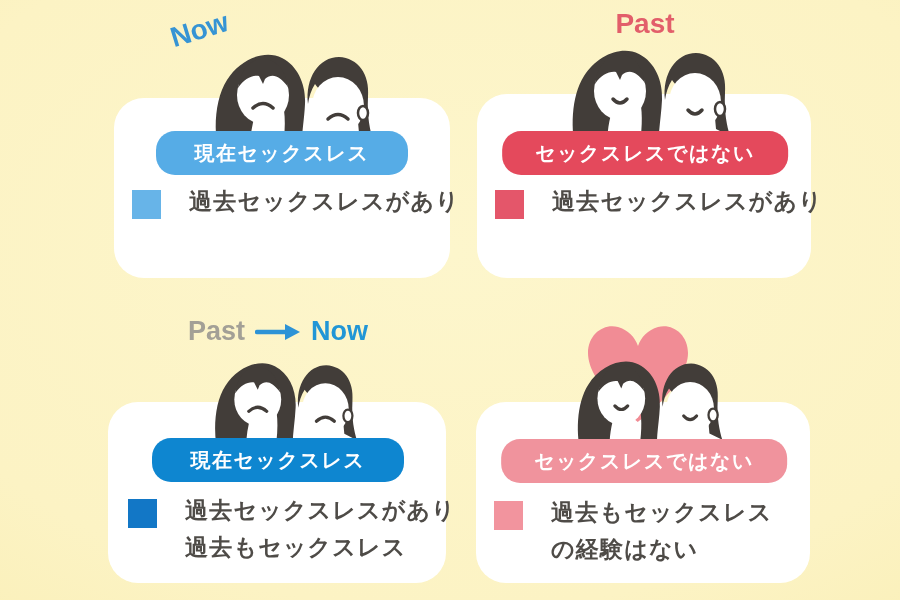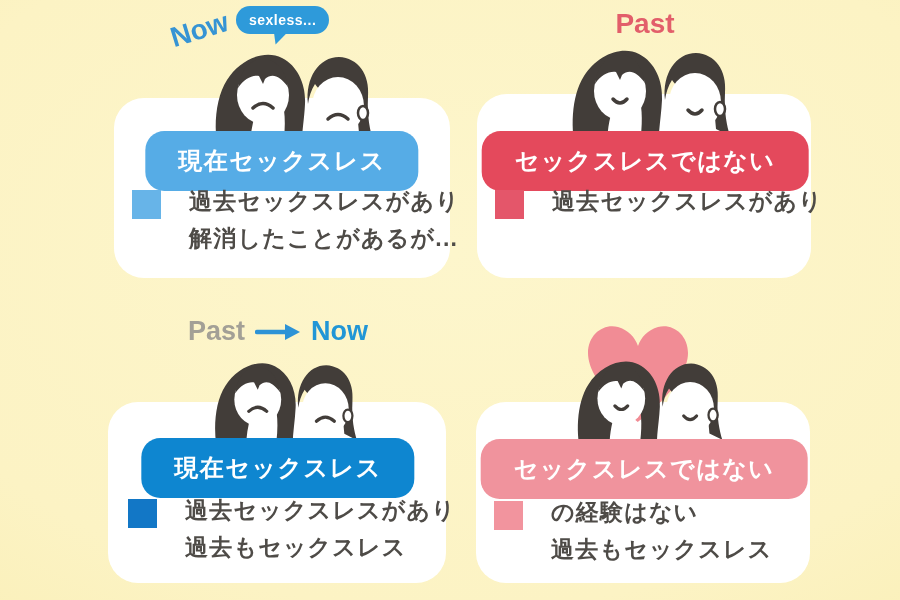--- a/index.html
+++ b/index.html
@@ -23,23 +23,23 @@
 
   .couple{position:absolute;z-index:3;}
   .q1 .couple{left:94px;top:40px;}
   .q2 .couple{left:88px;top:36px;}
   .q3 .couple{left:90px;top:46px;}
   .q4 .couple{left:88px;top:44px;}
 
   .heart{position:absolute;left:106px;top:14px;z-index:2;}
 
   .pill{position:absolute;left:50%;transform:translateX(-50%);top:131px;z-index:4;
-        min-width:186px;height:28px;border-radius:19px;padding:16px 33px;
+        min-width:186px;height:28px;border-radius:19px;padding:8px 33px;
         display:flex;align-items:center;justify-content:center;
-        color:#FFFFFF;font-size:24px;font-weight:700;letter-spacing:1.5px;white-space:nowrap;}
+        color:#FFFFFF;font-size:20px;font-weight:700;letter-spacing:1.5px;white-space:nowrap;}
   .q1 .pill{background:#56ACE6;}
   .q2 .pill{background:#E4495C;}
   .q3 .pill{background:#0E86D0;top:134px;}
   .q4 .pill{background:#F0939D;top:135px;}
 
   .content{position:absolute;left:20px;top:183px;display:flex;gap:28px;z-index:4;}
   .q3 .content{top:188px;}
   .q4 .content{top:190px;}
   .bullet{width:29px;height:29px;margin-top:7px;flex:0 0 auto;}
   .q1 .bullet{background:#67B4E8;}
@@ -91,33 +91,29 @@
       <use href="#man-base"></use>
       <path d="M50 63 Q57 71 64 63" stroke="#423D39" stroke-width="3.5" fill="none" stroke-linecap="round"></path>
       <path d="M125 74 Q132 82 139 74" stroke="#423D39" stroke-width="3.5" fill="none" stroke-linecap="round"></path>
     </g>
     <path id="heart-shape" d="M58 102 C58 102 8 65 8 33 C8 14 24 3 38 7 C48 10 55 17 58 26 C61 17 68 10 78 7 C92 3 108 14 108 33 C108 65 58 102 58 102 Z" fill="#F18C95"></path>
   </defs>
 </svg>
 
 <section class="quad q1">
   <div class="time-label now-label">Now</div>
-  <div class="speech-bubble">
-    <span>sexless...</span>
-  </div>
   <div class="card"></div>
   <svg class="couple" width="170" height="122" viewBox="0 0 170 122">
       <use href="#couple-sad"></use>
     </svg>
   <div class="pill">現在セックスレス</div>
   <div class="content">
     <span class="bullet"></span>
     <div class="lines">
       <div>過去セックスレスがあり</div>
-      <div>解消したことがあるが...</div>
     </div>
   </div>
 </section>
 
 <section class="quad q2">
   <div class="time-label past-label">Past</div>
   <div class="card"></div>
   <svg class="couple" width="170" height="122" viewBox="0 0 170 122">
       <use href="#couple-happy"></use>
     </svg>
@@ -158,17 +154,17 @@
   <svg class="heart" width="116" height="110" viewBox="0 0 116 106">
       <use href="#heart-shape"></use>
     </svg>
   <svg class="couple" width="170" height="112" viewBox="0 0 170 122">
       <use href="#couple-happy"></use>
     </svg>
   <div class="pill">セックスレスではない</div>
   <div class="content">
     <span class="bullet"></span>
     <div class="lines">
+      <div>過去もセックスレス</div>
       <div>の経験はない</div>
-      <div>過去もセックスレス</div>
     </div>
   </div>
 </section>
 
 </body></html>

